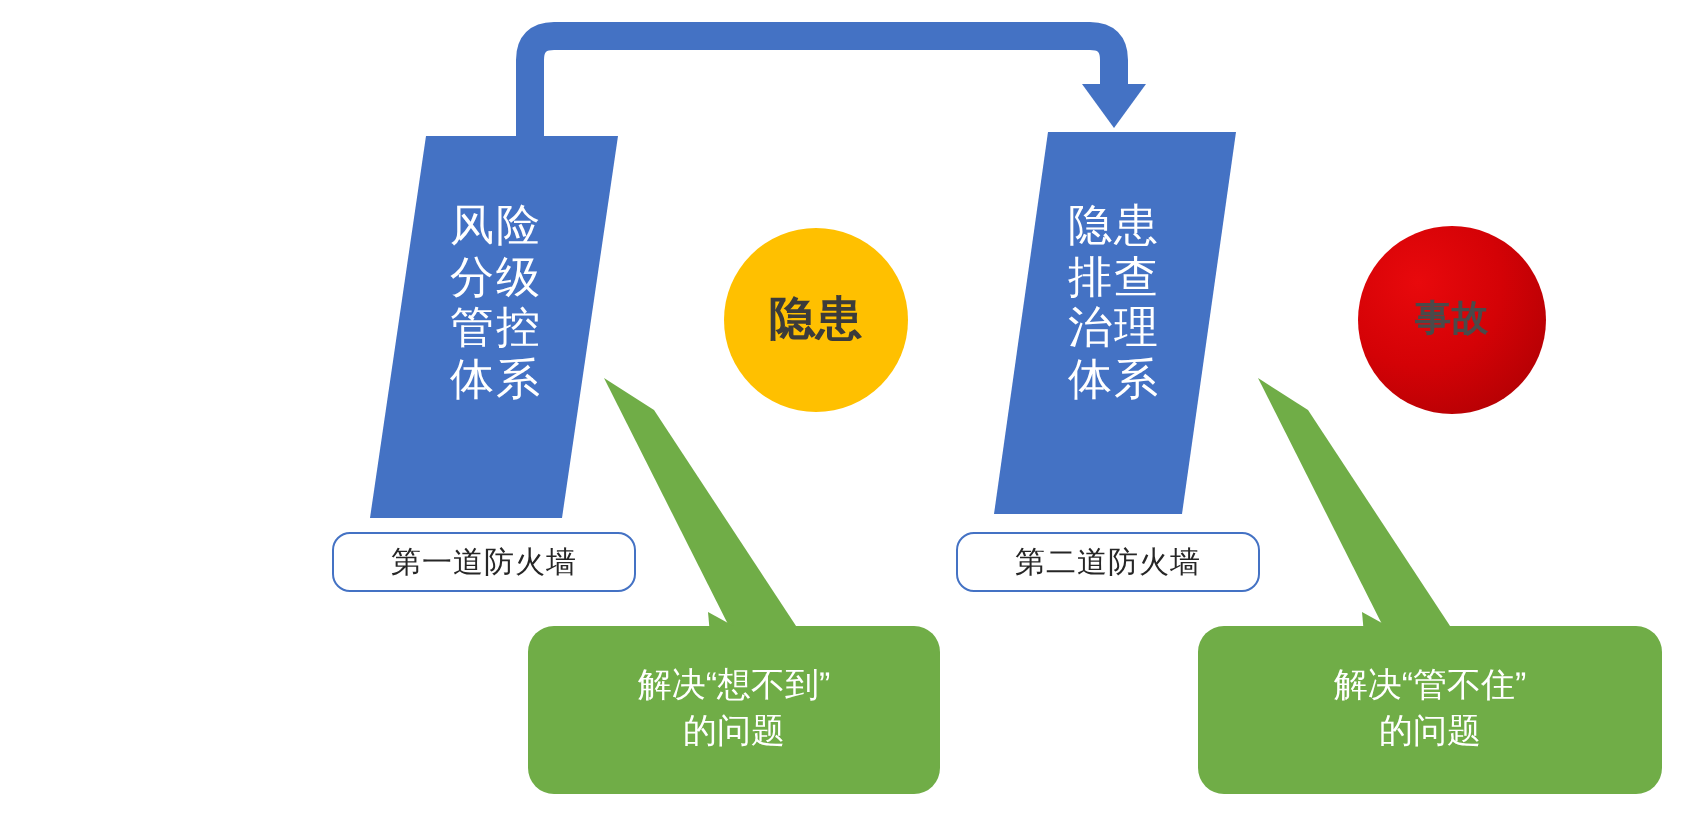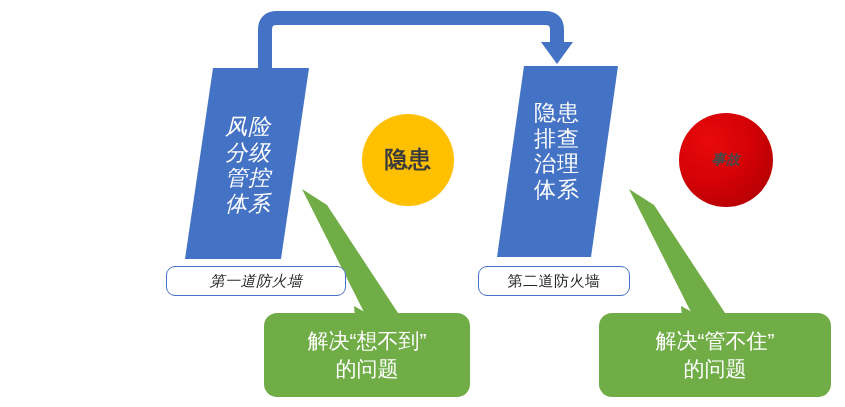--- a/index.html
+++ b/index.html
@@ -57,66 +57,65 @@
   #circle-hidden-danger .circle-label {
     font-size: 23px;
     color: #3b3b3b;
   }
   #circle-accident {
     left: 679px; top: 113px;
     width: 94px;  height: 94px;
     background: radial-gradient(circle at 32% 30%, #e8090c 0%, #d40206 45%, #a60003 100%);
   }
   #circle-accident .circle-label {
-    font-size: 14px;
+    font-size: 18px;
     color: #4a4a4a;
-    font-style: italic;
   }
 
   
   .pillar-text {
     position: absolute;
     color: #ffffff;
     font-size: 22px;
     line-height: 1.16;
     text-align: center;
     white-space: pre-line;
     letter-spacing: 1px;
   }
-  #pillar-text-1 { left: 213px; top: 114px; width: 70px; font-style: italic; }
+  #pillar-text-1 { left: 213px; top: 100px; width: 70px; }
   #pillar-text-2 { left: 522px; top: 100px; width: 70px; }
 
   
   .firewall-chip {
     position: absolute;
     background: #ffffff;
     border: 1.6px solid #4472C4;
     border-radius: 9px;
     display: flex;
     align-items: center;
     justify-content: center;
     font-size: 15px;
     color: #262626;
     box-sizing: border-box;
     letter-spacing: 0.5px;
   }
-  #firewall-chip-1 { left: 166px; top: 266px; width: 180px; height: 30px; font-style: italic; }
+  #firewall-chip-1 { left: 166px; top: 266px; width: 152px; height: 30px; }
   #firewall-chip-2 { left: 478px; top: 266px; width: 152px; height: 30px; }
 
   
   .outcome-box {
     position: absolute;
     background: #70AD47;
     border-radius: 13px;
     display: flex;
     align-items: center;
     justify-content: center;
     text-align: center;
     color: #ffffff;
-    font-size: 21px;
+    font-size: 17px;
     line-height: 1.35;
     white-space: pre-line;
     box-sizing: border-box;
     padding: 4px 8px;
   }
   #outcome-box-1 { left: 264px; top: 313px; width: 206px; height: 84px; }
   #outcome-box-2 { left: 599px; top: 313px; width: 232px; height: 84px; }
 </style>
 </head>
 <body>

